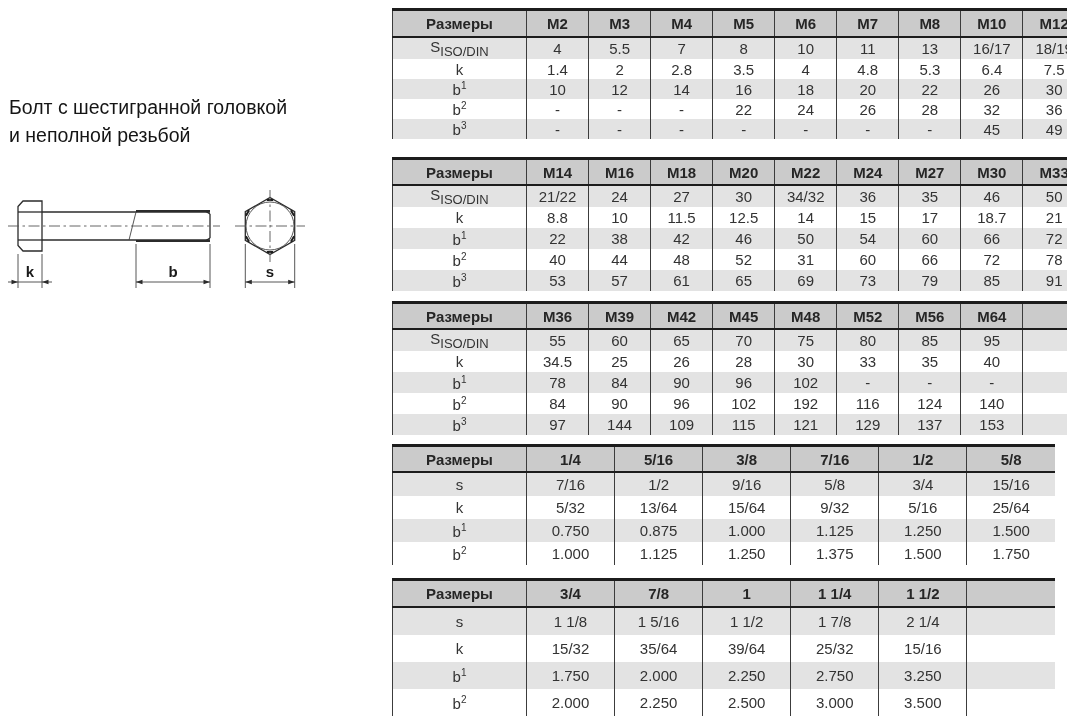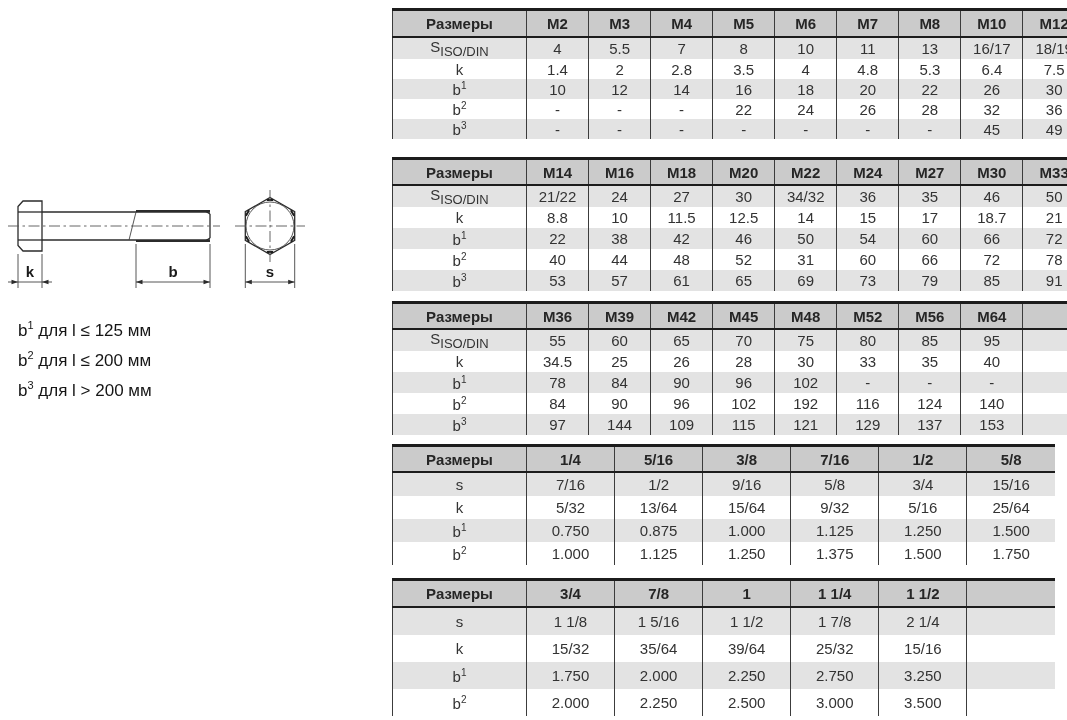--- a/index.html
+++ b/index.html
@@ -46,20 +46,24 @@
   .cl{stroke:#555;stroke-width:0.9;fill:none;stroke-dasharray:11 3.5 2.5 3.5;}
   .tick{stroke:#1d1d1d;stroke-width:2;fill:none;}
   .arrow{fill:#2b2b2b;stroke:none;}
   .dimlabel{font-family:"Liberation Sans",sans-serif;font-size:15px;font-weight:bold;fill:#1a1a1a;}
 </style>
 </head>
 <body>
 
 <div class="canvas">
 
+  <div class="subtitle">
+    <div>Болт с шестигранной головкой</div>
+    <div>и неполной резьбой</div>
+  </div>
 
   <svg class="drawing" width="330" height="132" viewBox="0 0 330 132">
 
     <g>
       <polygon class="ln" points="10,22.5 15,17 34,17 34,67 15,67 10,61.5"></polygon>
       <line class="ln" x1="10" y1="28" x2="34" y2="28"></line>
       <line class="ln" x1="10" y1="56" x2="34" y2="56"></line>
 
       <line class="ln" x1="34" y1="28" x2="128" y2="28"></line>
       <line class="ln" x1="34" y1="56" x2="128" y2="56"></line>
@@ -111,25 +115,20 @@
     <g>
       <line class="ln-thin" x1="237.3" y1="60" x2="237.3" y2="104"></line>
       <line class="ln-thin" x1="286.7" y1="60" x2="286.7" y2="104"></line>
       <line class="ln-thin" x1="237.3" y1="98" x2="286.7" y2="98"></line>
       <polygon class="arrow" points="237.3,98 243.8,95.7 243.8,100.3"></polygon>
       <polygon class="arrow" points="286.7,98 280.2,95.7 280.2,100.3"></polygon>
       <text class="dimlabel" x="262" y="93" text-anchor="middle">s</text>
     </g>
   </svg>
 
-  <div class="notes">
-    <div><span>b</span><sup>1</sup><span> для l ≤ 125 мм</span></div>
-    <div><span>b</span><sup>2</sup><span> для l ≤ 200 мм</span></div>
-    <div><span>b</span><sup>3</sup><span> для l &gt; 200 мм</span></div>
-  </div>
 
   <div id="t1" class="tblhost">
       <table class="tbl">
         <colgroup>
           <col class="label-col">
           <col>
           <col>
           <col>
           <col>
           <col>

